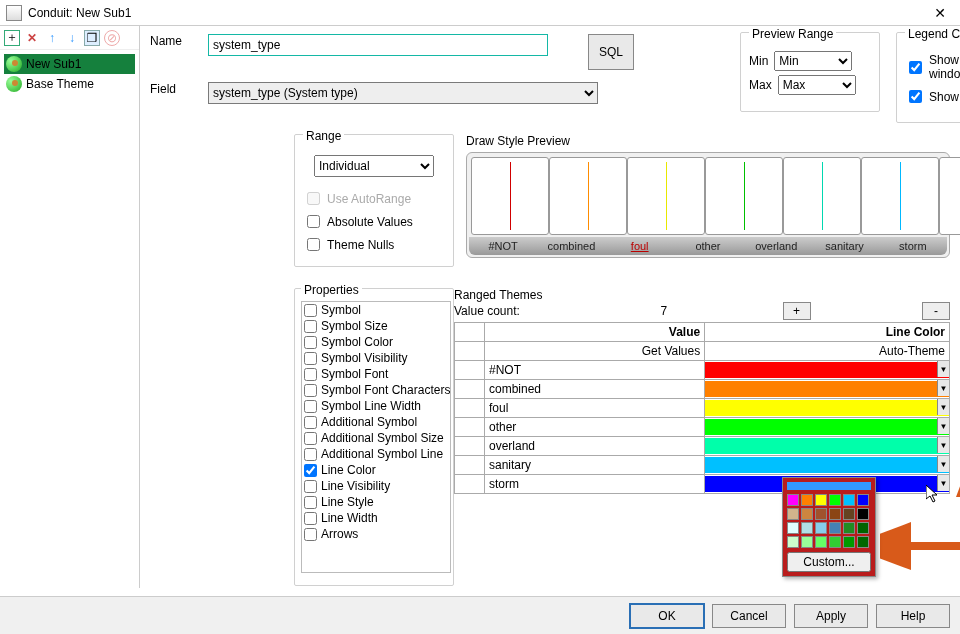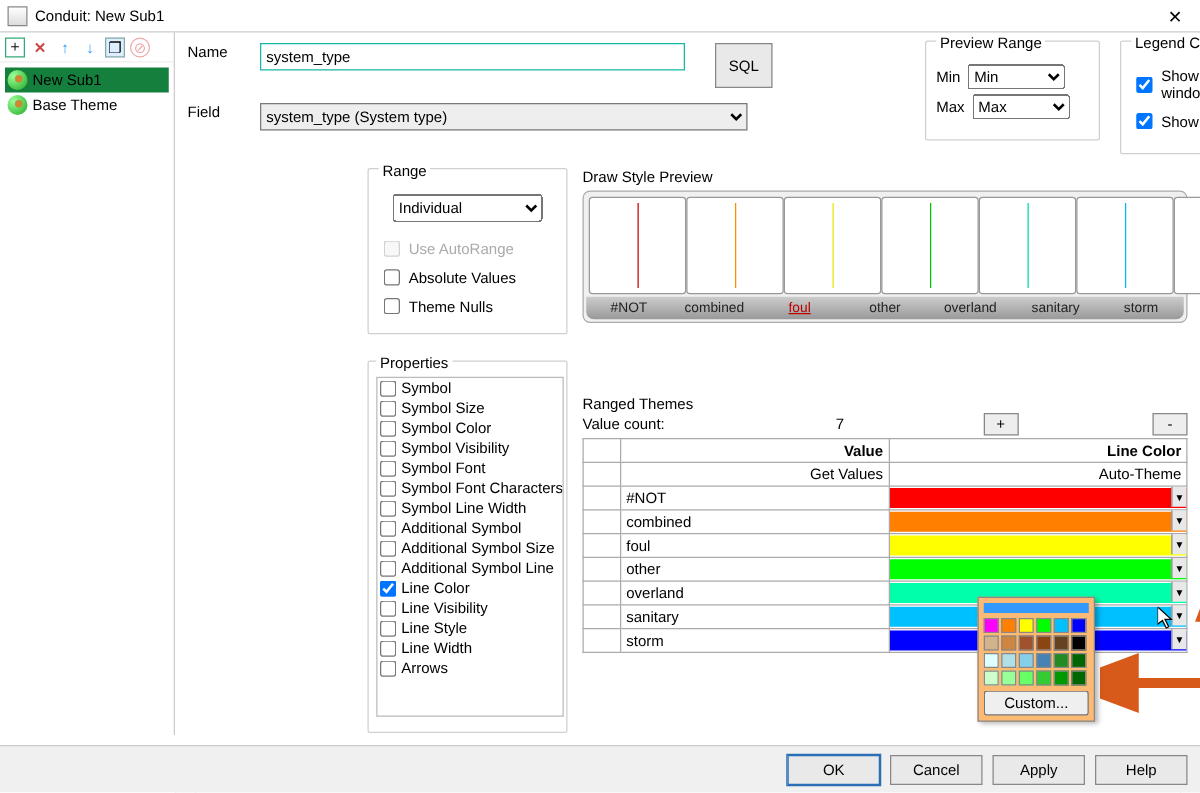--- a/index.html
+++ b/index.html
@@ -30,21 +30,21 @@
 .tree-item { display:flex; align-items:center; gap:4px; padding:2px; }
 .tree-item.sel { background:#15803d; }
 .globe { width:16px; height:16px; border-radius:50%; background: radial-gradient(circle at 30% 30%, #9f9, #2a2); position:relative; overflow:hidden; }
 .globe::after{ content:""; position:absolute; width:6px; height:6px; background:#c83; border-radius:50%; top:4px; left:6px; }
 
 
 .header-row { display:flex; align-items:flex-start; padding: 8px 26px 4px 10px; gap:18px; }
 .header-row .lbl { width: 40px; }
 .header-row input[type=text]{ width:340px; height:22px; padding:1px 4px; border:1px solid #14b8a6; }
 .header-row select { width:390px; height:22px; border:1px solid #7a7a7a; background:#eee; }
-.header-row .sqlbtn { width:46px; height:36px; border:1px solid #888; background:#e9e9e9; margin-left:6px; }
+.header-row .sqlbtn { width:46px; height:36px; border:1px solid #888; background:#e9e9e9; margin-left:22px; }
 
 .vrange { position:absolute; left:600px; top:6px; width:140px; border:1px solid #d0d0d0; padding:6px 8px 10px 8px; border-radius:2px;}
 .vrange .gtitle{ position:relative; top:-12px; background:#fff; padding:0 3px; display:inline-block; }
 .vrange .row{ display:flex; align-items:center; gap:6px; margin-top:-2px; margin-bottom:6px; }
 .vrange select{ width:78px; height:20px; }
 
 .legend { position:absolute; left:756px; top:6px; width:180px; border:1px solid #d0d0d0; padding:6px 8px 10px 8px; border-radius:2px;}
 .legend .gtitle{ position:relative; top:-12px; background:#fff; padding:0 3px; display:inline-block; }
 .legend label{ display:flex; align-items:center; gap:4px; margin-bottom:6px; }
 
@@ -68,33 +68,33 @@
 
 
 .propspanel { position:absolute; left:154px; top:262px; width:160px; bottom:2px; border:1px solid #d0d0d0; border-radius:2px; padding:6px 2px 2px 6px; }
 .propspanel .gtitle{ position:relative; top:-12px; background:#fff; padding:0 3px; display:inline-block; }
 .proplist { height: calc(100% - 16px); overflow-y:auto; border:1px solid #bbb; margin-top:-8px; }
 .proplist label{ display:flex; align-items:center; gap:4px; padding:1px 2px; white-space:nowrap; }
 .proplist input[type=checkbox]{ margin:0; }
 .proplist::-webkit-scrollbar{width:16px;} .proplist::-webkit-scrollbar-thumb{background:#c0c0c0; border:1px solid #888;}
 
 
-.rthemes { position:absolute; left:326px; top:262px; right:10px;margin-top:28px; }
+.rthemes { position:absolute; left:314px; top:262px; right:10px; }
 .rthemes .vcrow { display:flex; justify-content:space-between; align-items:center; gap:6px; margin-bottom:2px; }
 .rthemes .vcrow .pm { width:28px; height:18px; border:1px solid #888; background:#eee; }
 .rtbl { width:100%; border-collapse:collapse; }
 .rtbl th, .rtbl td { border:1px solid #aaa; padding:2px 4px; text-align:right; height:18px; }
 .rtbl td.v { text-align:left; }
 .rtbl td.c { padding:0; position:relative; }
 .rtbl td.c .cbar{ height:16px; }
 .rtbl td.c .dd { position:absolute; right:0; top:0; width:12px; height:16px; border-left:1px solid #888; background:#e8e8e8; font-size:8px; display:flex;align-items:center;justify-content:center;}
 .rtbl .narrow { width:30px; }
 
 
-.colorpop { position:absolute; left:642px; top:451px; width:94px; background:#fdba74; border:1px solid #888; box-shadow:2px 2px 4px rgba(0,0,0,.3); padding:4px; z-index:10;}
+.colorpop { position:absolute; left:642px; top:451px; width:94px; background:#b91c1c; border:1px solid #888; box-shadow:2px 2px 4px rgba(0,0,0,.3); padding:4px; z-index:10;}
 .colorpop .selbar{ height:8px; background:#39f; margin-bottom:4px; }
 .colorpop .grid{ display:grid; grid-template-columns:repeat(6, 12px); gap:2px; }
 .colorpop .grid div{ width:12px; height:12px; border:1px solid #888; }
 .colorpop button{ width:100%; margin-top:4px; height:20px; }
 
 
 .arrow-annot { position:absolute; left:740px; top:455px; pointer-events:none; }
 
 
 .cursor { position:absolute; left:786px; top:459px; z-index:20; pointer-events:none; }

